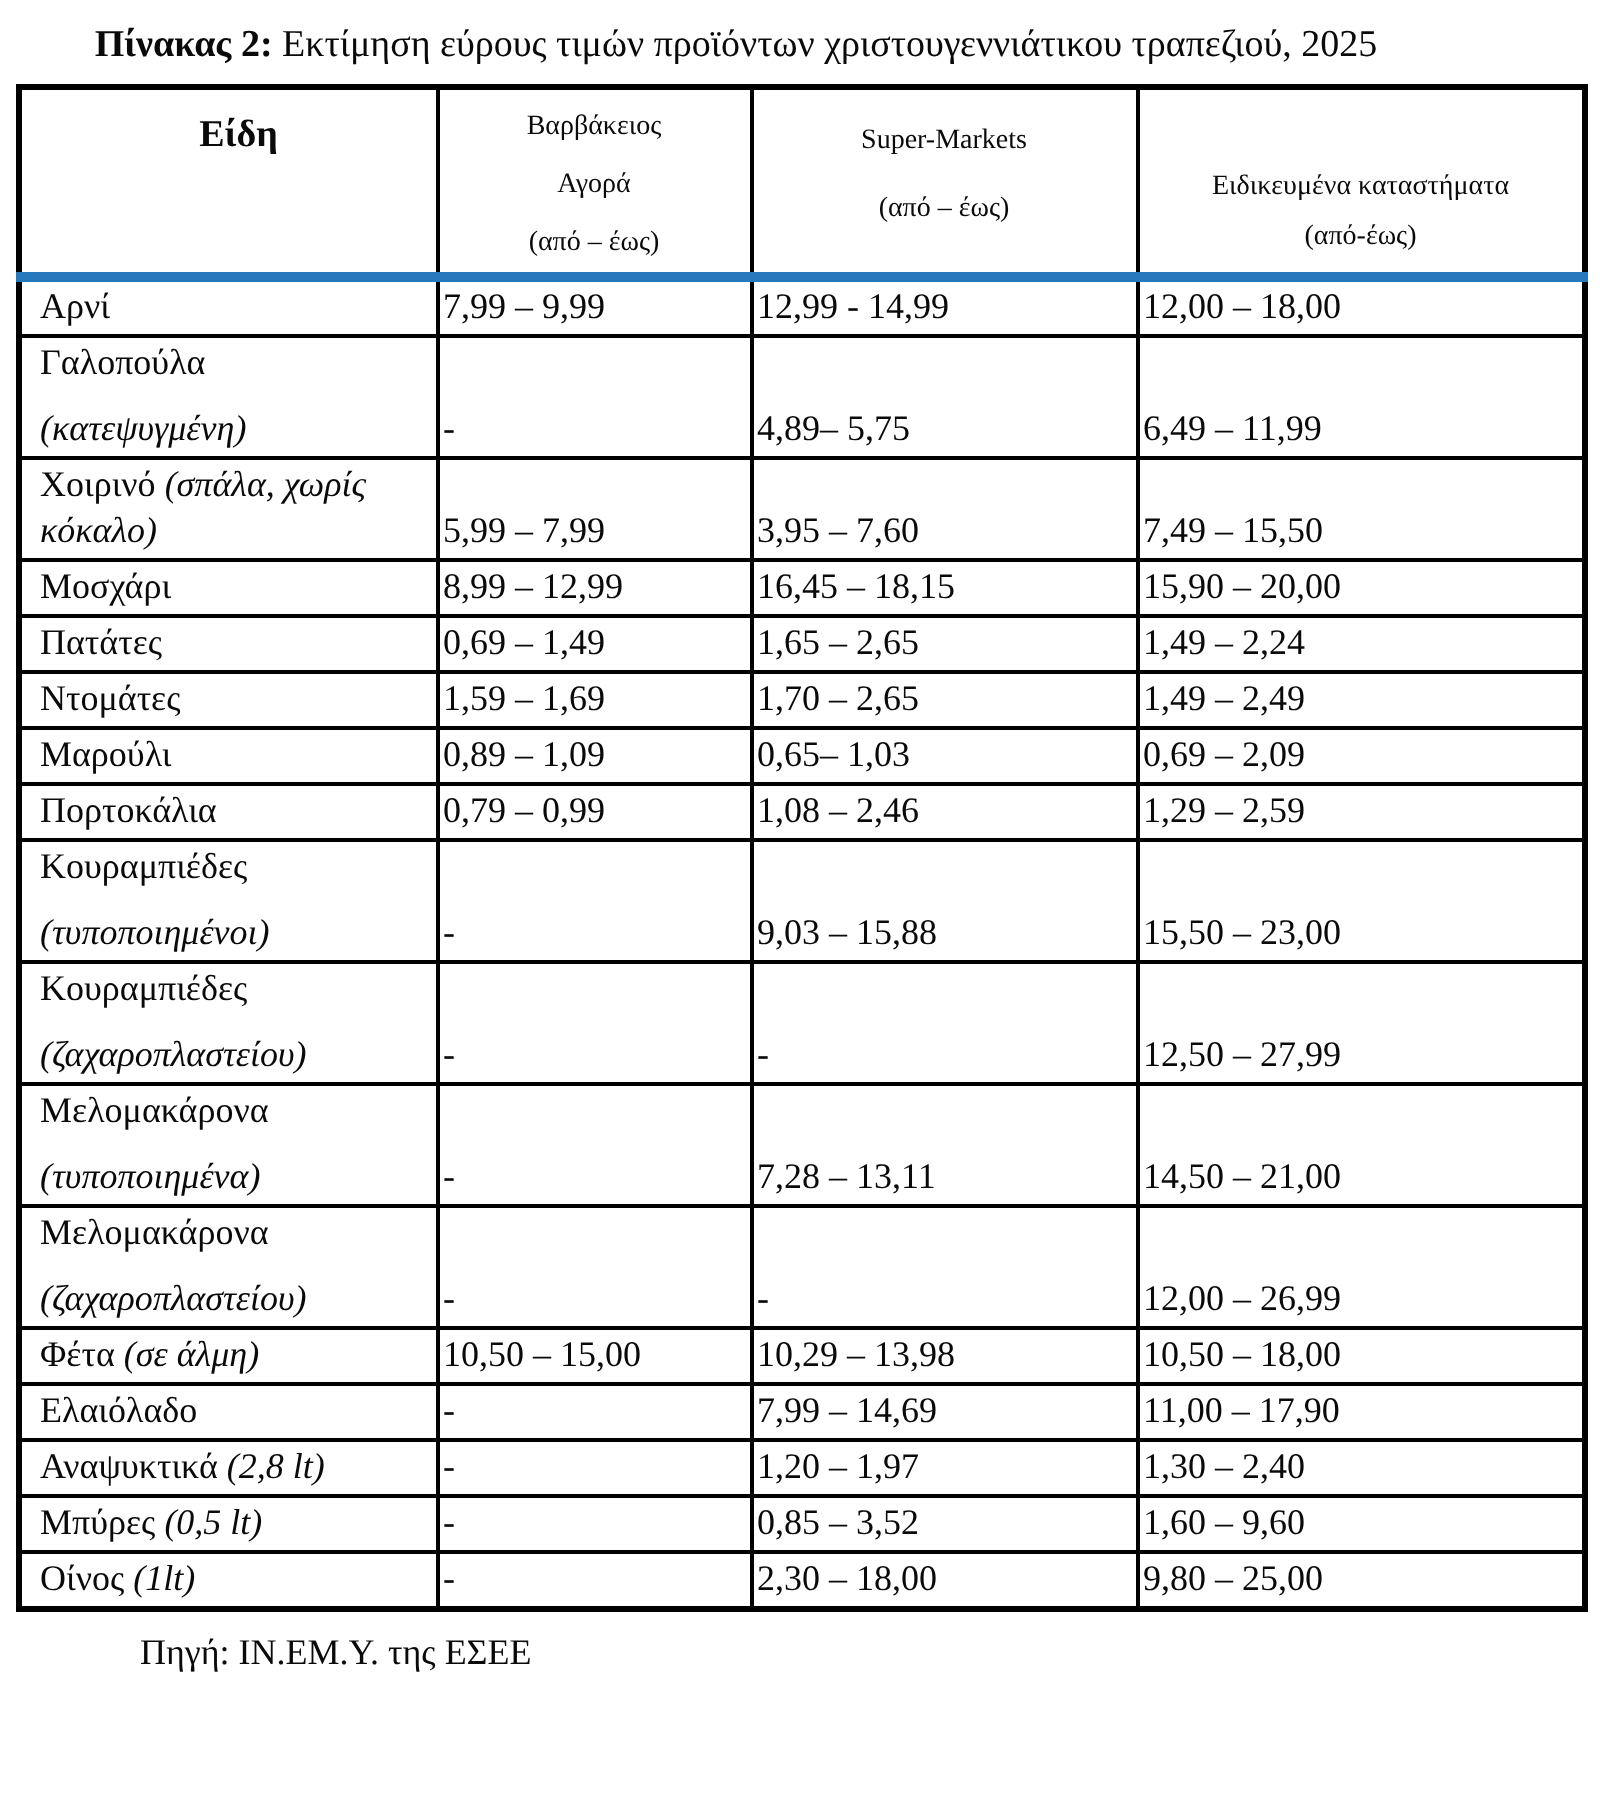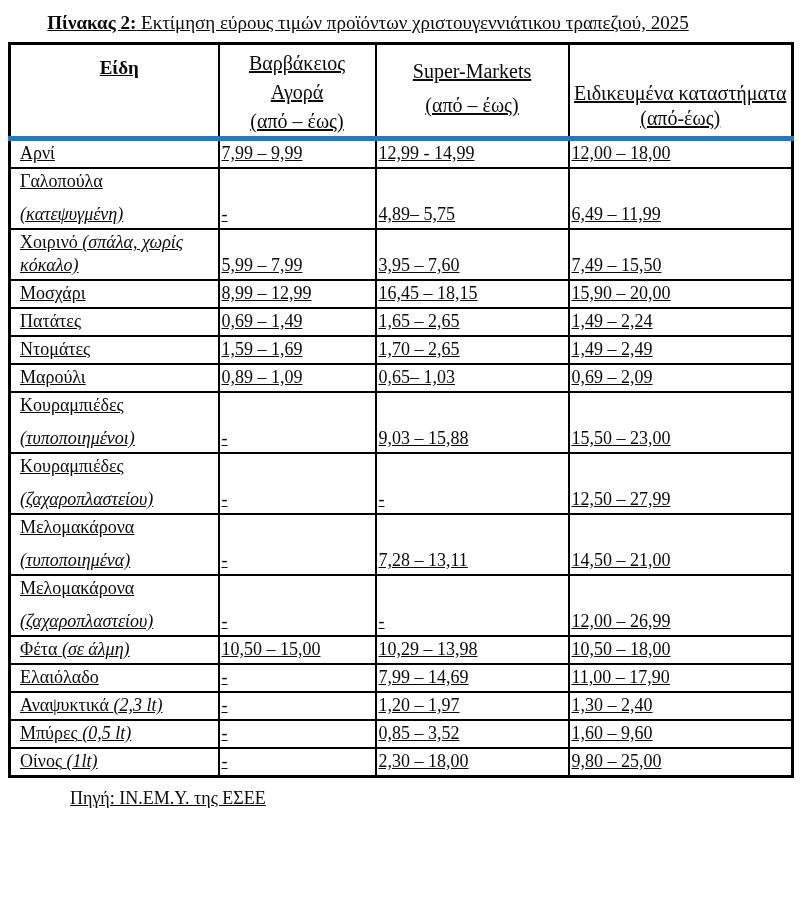--- a/index.html
+++ b/index.html
@@ -3,37 +3,37 @@
 <meta charset="utf-8">
 <style>
   :root { --rule-blue: #2878be; --ink: #0a0a0a; }
   * { box-sizing: border-box; }
   html, body { margin: 0; padding: 0; }
   body {
     width: 800px; height: 901px; overflow: hidden;
     background: #ffffff; color: var(--ink);
     font-family: "Liberation Serif", "DejaVu Serif", serif;
   }
-  .page { width: 736px; height: 901px; position: relative; text-decoration: underline; }
+  .page { width: 736px; height: 901px; position: relative; }
 
   .caption {
     text-align: center; font-size: 19px; line-height: 24px;
     padding-top: 11px; margin-bottom: 7px; white-space: nowrap;
   }
   .caption .bold { font-weight: bold; }
 
   table.price-table {
     border-collapse: collapse; table-layout: fixed;
     width: 783px; margin-left: 8px;
     border: 3px solid #000;
   }
   th, td { border: 2px solid #000; overflow: hidden; }
 
   thead th {
-    font-weight: normal; font-size: 20px; height: 88px;
+    font-weight: normal; font-size: 14px; height: 88px;
     border-bottom: 5px solid var(--rule-blue);
     padding: 0;
   }
   thead th.c0 {
     text-align: center; vertical-align: top; font-weight: bold;
     font-size: 19px; padding: 12px 0 0 10px;
   }
   thead th.c1 { vertical-align: middle; line-height: 29px; padding-top: 4px; }
   thead th.c2 { vertical-align: top; line-height: 34px; padding-top: 9px; }
   thead th.c3 { vertical-align: bottom; line-height: 25px; padding-bottom: 5px; }
@@ -130,20 +130,26 @@
           <td class="value-cell">1,59 – 1,69</td>
           <td class="value-cell">1,70 – 2,65</td>
           <td class="value-cell">1,49 – 2,49</td>
         </tr>
         <tr>
           <td class="item-cell"><span>Μαρούλι</span></td>
           <td class="value-cell">0,89 – 1,09</td>
           <td class="value-cell">0,65– 1,03</td>
           <td class="value-cell">0,69 – 2,09</td>
         </tr>
+        <tr>
+          <td class="item-cell"><span>Πορτοκάλια</span></td>
+          <td class="value-cell">0,79 – 0,99</td>
+          <td class="value-cell">1,08 – 2,46</td>
+          <td class="value-cell">1,29 – 2,59</td>
+        </tr>
         <tr class="two-line">
           <td class="item-cell"><span>Κουραμπιέδες</span><span class="qualifier block">(τυποποιημένοι)</span></td>
           <td class="value-cell">-</td>
           <td class="value-cell">9,03 – 15,88</td>
           <td class="value-cell">15,50 – 23,00</td>
         </tr>
         <tr class="two-line">
           <td class="item-cell"><span>Κουραμπιέδες</span><span class="qualifier block">(ζαχαροπλαστείου)</span></td>
           <td class="value-cell">-</td>
           <td class="value-cell">-</td>
@@ -167,21 +173,21 @@
           <td class="value-cell">10,29 – 13,98</td>
           <td class="value-cell">10,50 – 18,00</td>
         </tr>
         <tr>
           <td class="item-cell"><span>Ελαιόλαδο</span></td>
           <td class="value-cell">-</td>
           <td class="value-cell">7,99 – 14,69</td>
           <td class="value-cell">11,00 – 17,90</td>
         </tr>
         <tr>
-          <td class="item-cell"><span>Αναψυκτικά</span> <span class="qualifier">(2,3 lt)</span></td>
+          <td class="item-cell"><span>Αναψυκτικά</span> <span class="qualifier">(2,8 lt)</span></td>
           <td class="value-cell">-</td>
           <td class="value-cell">1,20 – 1,97</td>
           <td class="value-cell">1,30 – 2,40</td>
         </tr>
         <tr>
           <td class="item-cell"><span>Μπύρες</span> <span class="qualifier">(0,5 lt)</span></td>
           <td class="value-cell">-</td>
           <td class="value-cell">0,85 – 3,52</td>
           <td class="value-cell">1,60 – 9,60</td>
         </tr>

